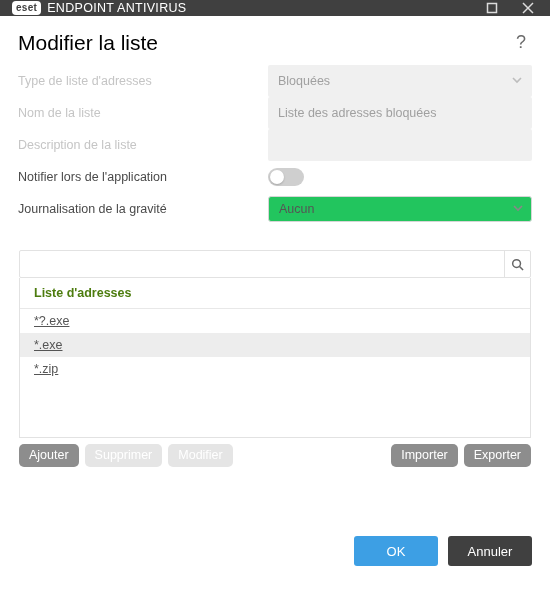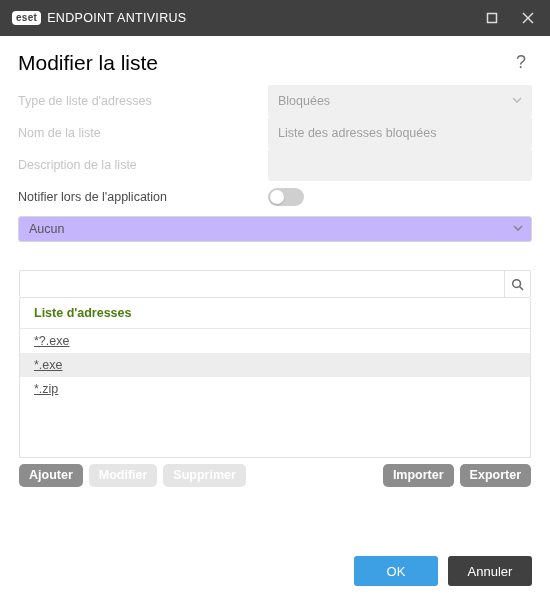--- a/index.html
+++ b/index.html
@@ -9,21 +9,21 @@
     height: 600px;
     font-family: "Segoe UI", Arial, sans-serif;
     background: #ffffff;
     color: #333;
     font-size: 13px;
     overflow: hidden;
   }
 
   
   .titlebar {
-    height: 36px;
+    height: 16px;
     background: #404040;
     color: #ffffff;
     display: flex;
     align-items: center;
     padding: 0 4px 0 12px;
   }
   .brand {
     display: flex;
     align-items: center;
     gap: 6px;
@@ -127,21 +127,21 @@
   .toggle.on { background: #0f8fe0; }
   .toggle.on .knob { right: 2px; }
   .toggle.off { background: #cfcfcf; }
   .toggle.off .knob { left: 2px; }
 
   
   .select {
     height: 26px;
     border: 1px solid #d6d6d6;
     border-radius: 3px;
-    background: #c4b5fd;
+    background: #22c55e;
     display: flex;
     align-items: center;
     justify-content: space-between;
     padding: 0 8px 0 10px;
     font-size: 12.5px;
     color: #555;
     cursor: pointer;
   }
   .select .chev {
     color: #888;
@@ -206,21 +206,21 @@
     display: flex;
     gap: 6px;
     margin-top: 6px;
   }
   .list-actions .spacer { flex: 1; }
   .btn {
     border: none;
     border-radius: 5px;
     padding: 5px 10px;
     font-size: 12.5px;
-    font-weight: 700;
+    font-weight: 400;
     cursor: pointer;
     color: #ffffff;
     background: #8d8d8d;
     line-height: 1;
   }
   .btn.disabled {
     background: #e5e5e5;
     color: #ffffff;
     cursor: default;
   }
@@ -317,20 +317,21 @@
   <div class="form-row">
     <div class="form-label">Notifier lors de l'application</div>
     <div class="form-control">
       <div class="toggle off">
         <div class="knob"></div>
       </div>
     </div>
   </div>
 
   <div class="form-row">
+    <div class="form-label">Journalisation de la gravité</div>
     <div class="form-control">
       <div class="select">
         <span>Aucun</span>
         <span class="chev"><svg viewBox="0 0 10 10">
               <polyline points="1,3 5,7 9,3"></polyline>
             </svg></span>
       </div>
     </div>
   </div>
 
@@ -345,22 +346,22 @@
       </div>
     </div>
     <div class="list-box">
       <div class="list-header">Liste d'adresses</div>
       <div class="list-item">*?.exe</div>
       <div class="list-item selected">*.exe</div>
       <div class="list-item">*.zip</div>
     </div>
     <div class="list-actions">
       <button class="btn">Ajouter</button>
+      <button class="btn disabled">Supprimer</button>
       <button class="btn disabled">Modifier</button>
-      <button class="btn disabled">Supprimer</button>
       <div class="spacer"></div>
       <button class="btn">Importer</button>
       <button class="btn">Exporter</button>
     </div>
   </div>
 
   <div class="footer">
     <button class="fbtn primary">OK</button>
     <button class="fbtn secondary">Annuler</button>
   </div>

